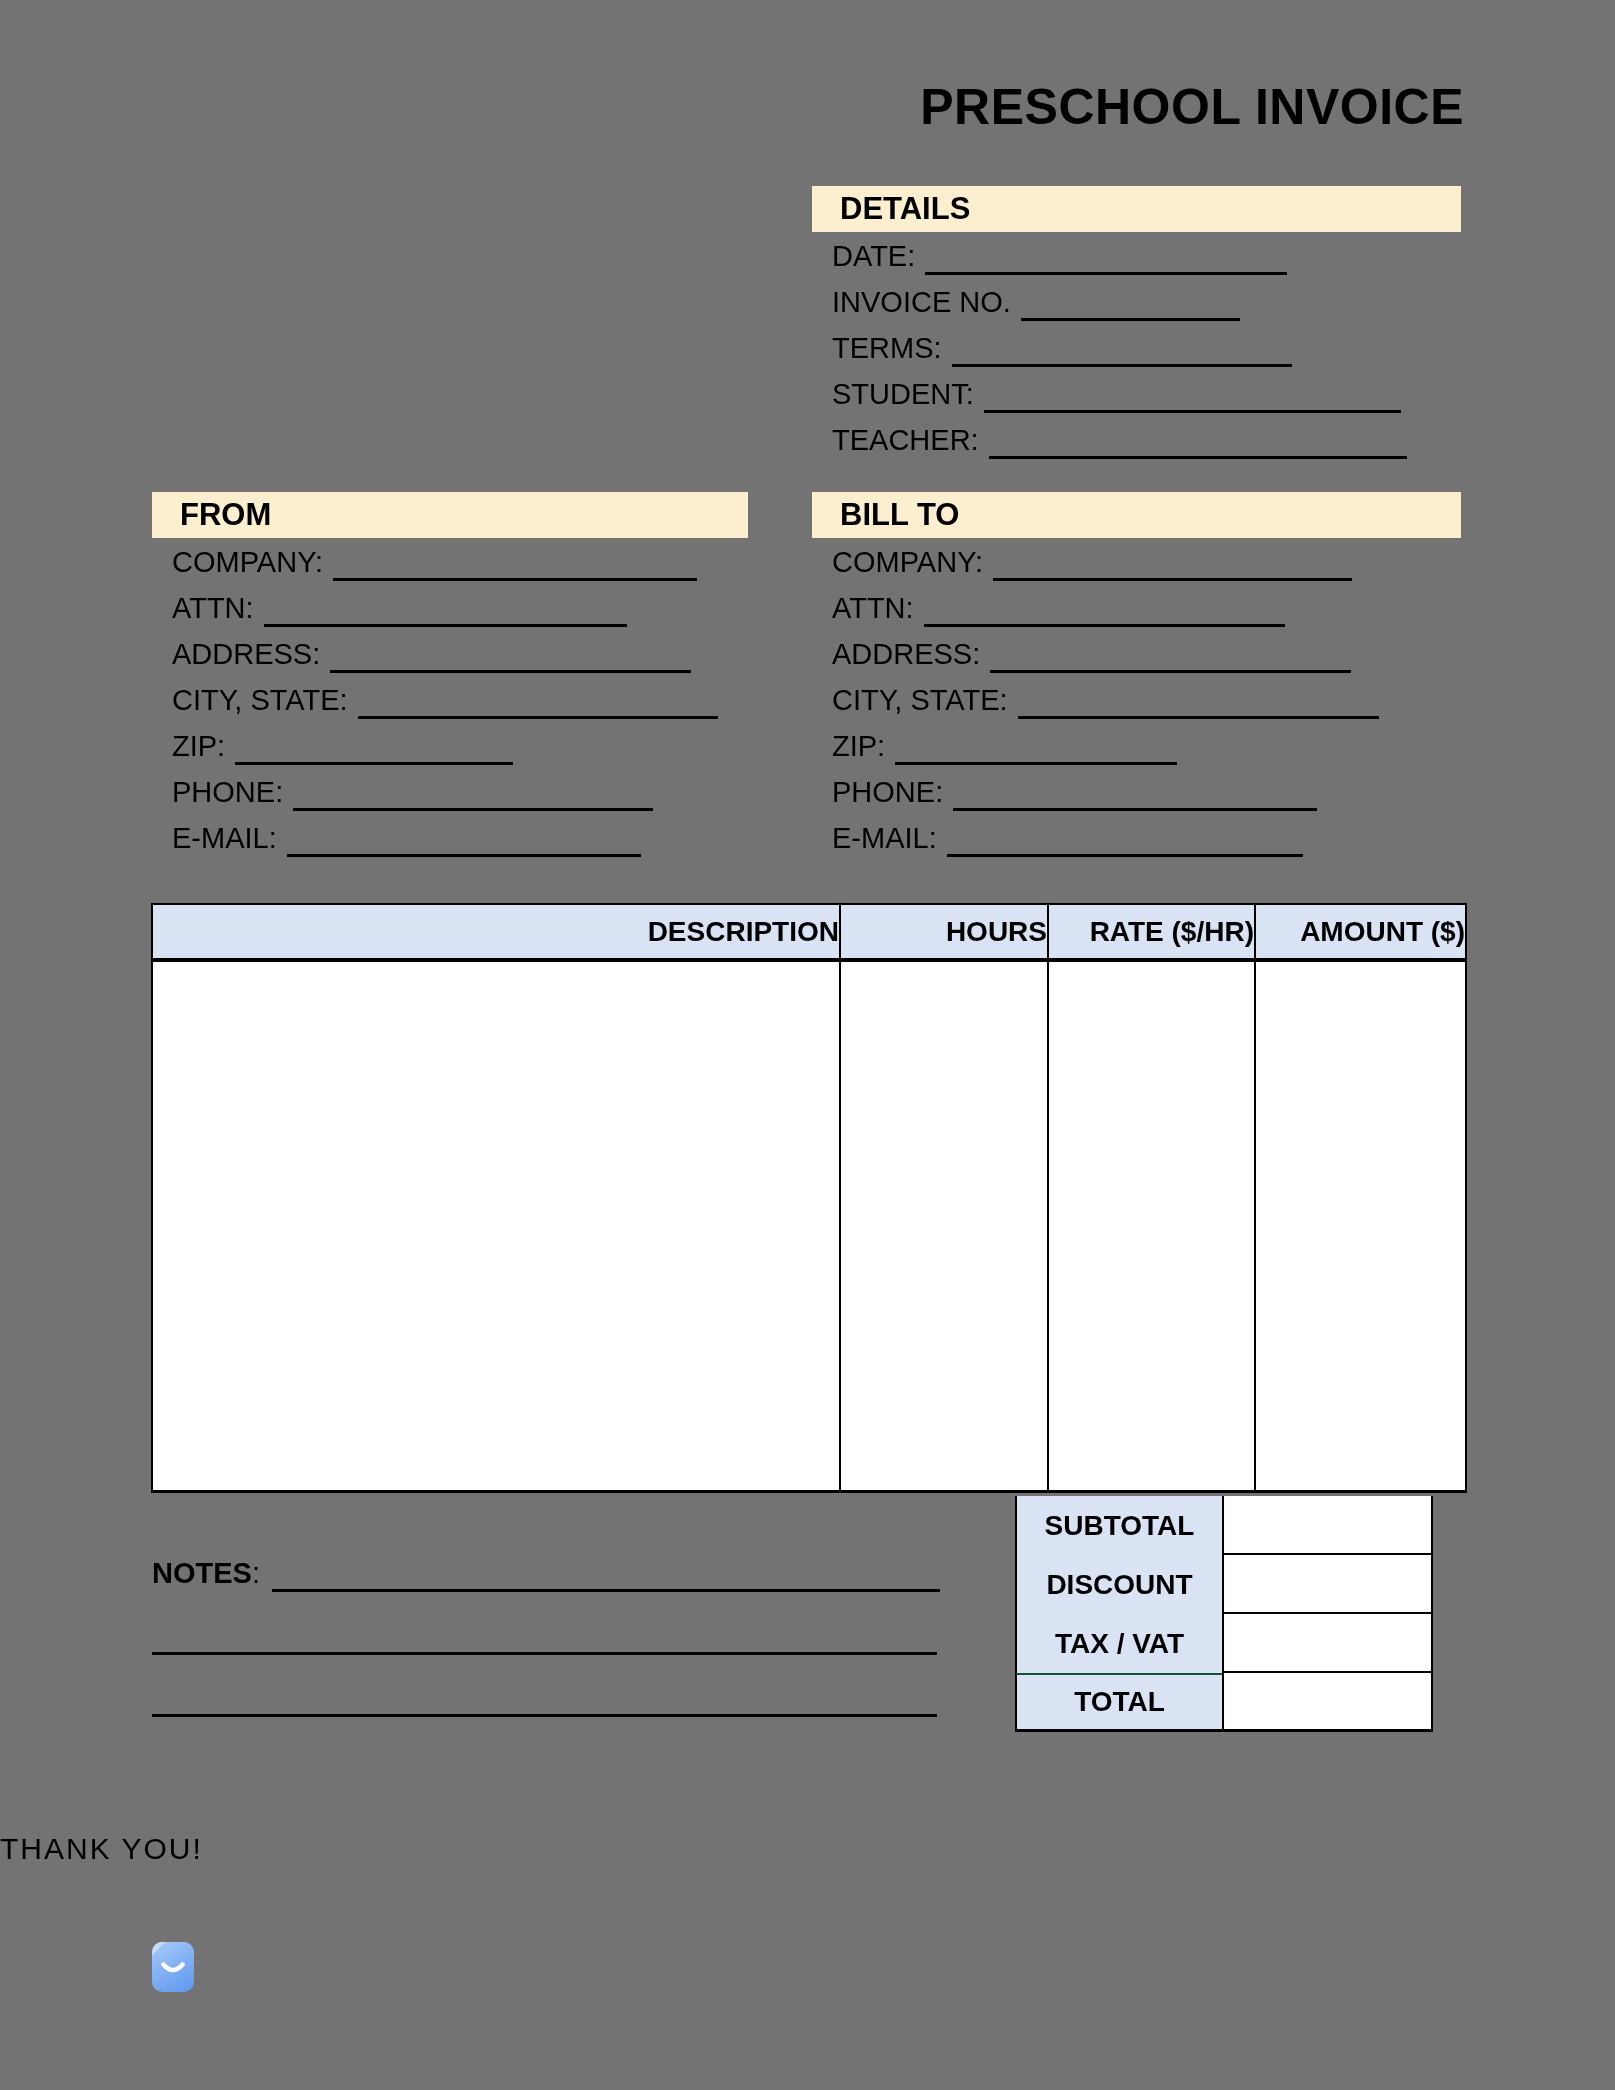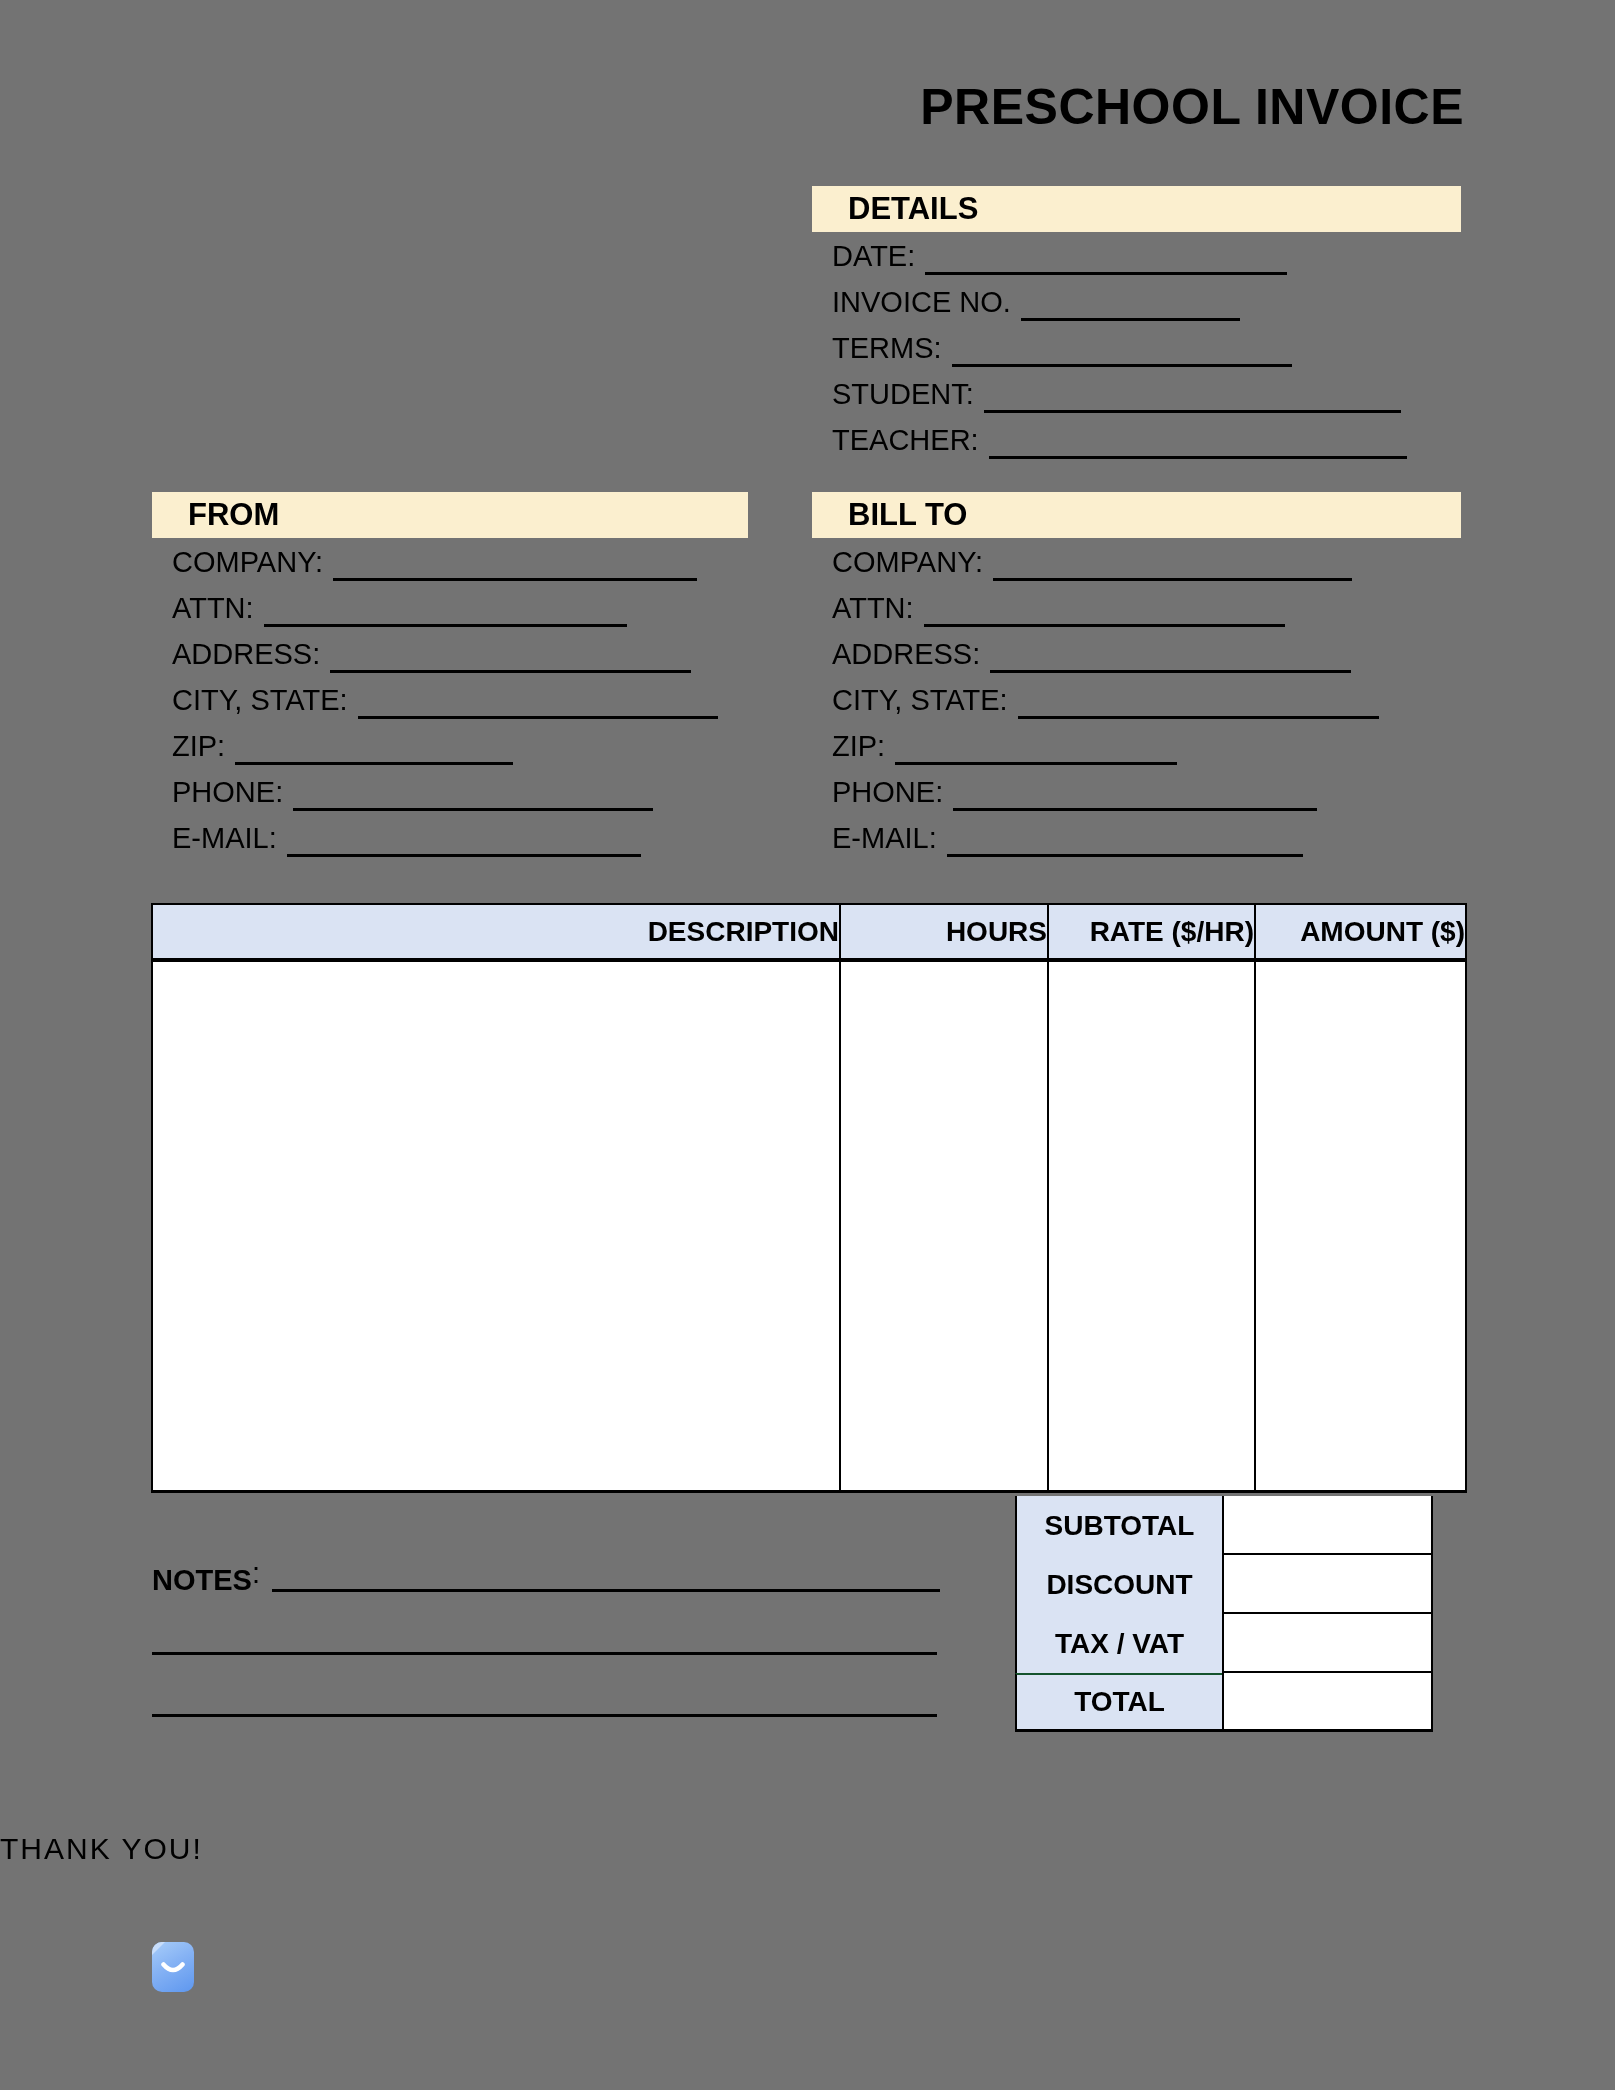--- a/index.html
+++ b/index.html
@@ -11,21 +11,21 @@
   
   .title {
     position:absolute; top:82px; right:151px;
     font-size:50px; font-weight:bold; letter-spacing:0.5px; line-height:1;
   }
 
   
   .sec { position:absolute; }
   .sec-head {
     height:46px; background:#FBEFCF;
-    display:flex; align-items:center; padding-left:36px;
+    display:flex; align-items:center; padding-left:28px;
     font-size:31px; font-weight:bold;
   }
   .frow {
     display:flex; align-items:flex-end; height:46px; padding-left:20px;
     font-size:29px;
   }
   .frow .lbl { line-height:1; margin-bottom:7px; white-space:pre; }
   .frow .line {
     border-bottom:3px solid #000; margin-left:10px; margin-bottom:3px; height:1px;
   }
@@ -60,21 +60,21 @@
   }
   .tv { border-left:2px solid #000; border-right:2px solid #000; border-bottom:2px solid #000; background:#fff; }
   .tl-total { border-top:2px solid #14532d; border-bottom:3px solid #000; }
   .tv-total { border-bottom:3px solid #000; }
 
   
   .notes-row {
     position:absolute; left:152px; top:1549px; height:46px;
     display:flex; align-items:flex-end; font-size:29px;
   }
-  .notes-row .nlbl  { font-weight:bold; line-height:1; }
+  .notes-row .nlbl  { font-weight:bold; line-height:1; margin-bottom:7px; }
   .notes-row .ncol  { line-height:1; margin-bottom:7px; }
   .notes-row .line  { border-bottom:3px solid #000; margin-left:12px; margin-bottom:3px; width:668px; height:1px; }
   .nline { position:absolute; left:152px; width:785px; height:0; border-bottom:3px solid #000; }
   .nline2 { top:1652px; }
   .nline3 { top:1714px; }
 
   
   .thanks {
     position:absolute; left:0; right:0; top:1832px; text-align:left;
     font-size:30px; letter-spacing:2px; font-weight:normal;

